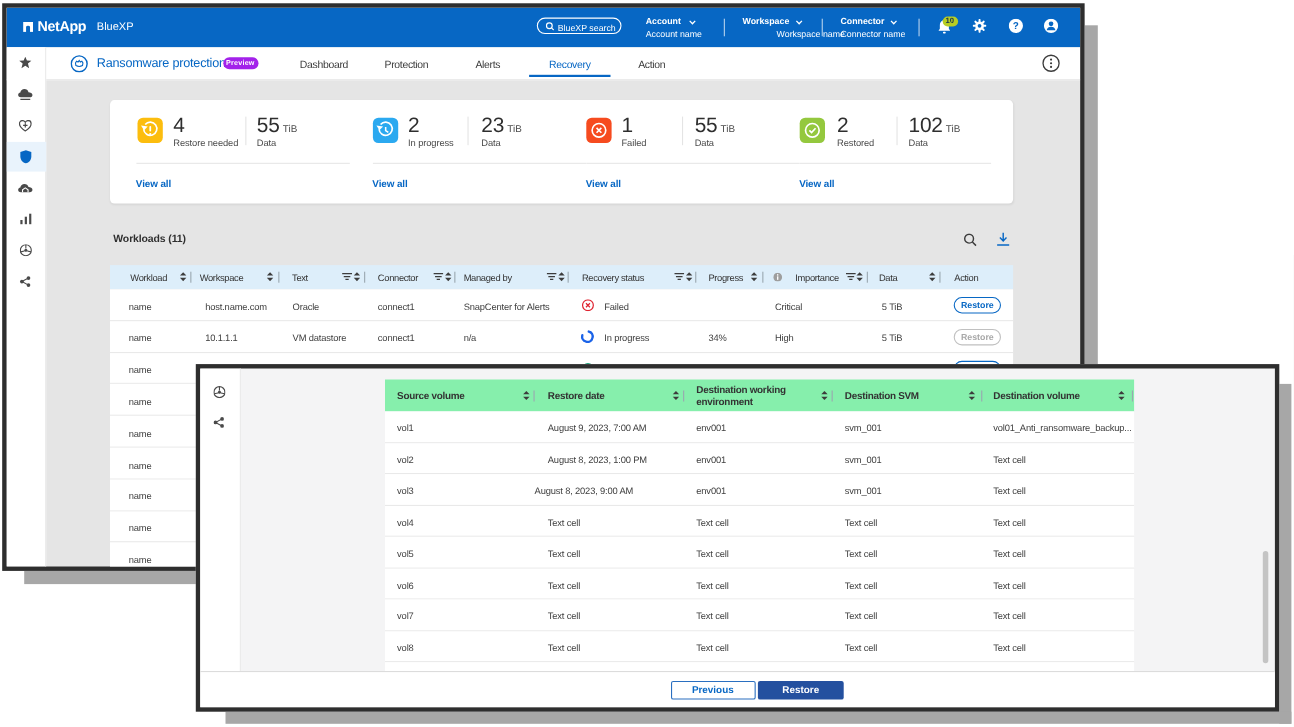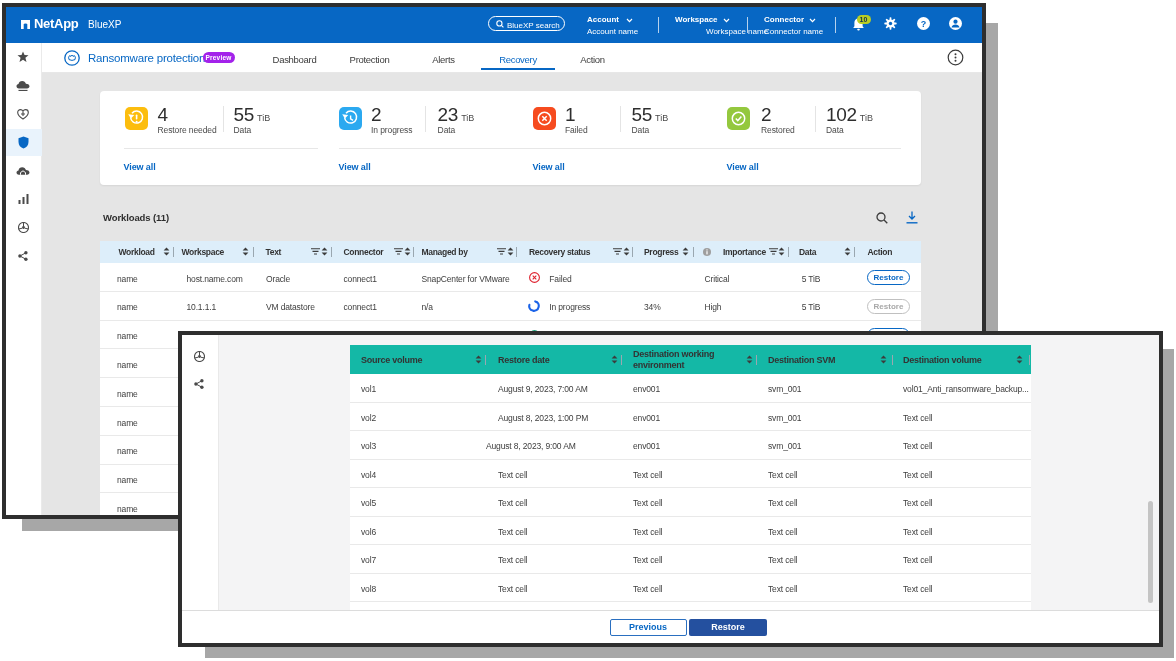--- a/index.html
+++ b/index.html
@@ -16,26 +16,26 @@
 .tab{position:absolute;top:10.5px;transform:translateX(-50%);font-size:9.5px;color:#3c3c3c;white-space:nowrap;letter-spacing:-.3px}
 .card{position:absolute;left:94px;top:84px;width:821px;height:94px;background:#fff;border-radius:4px;box-shadow:0 1px 2px rgba(0,0,0,.07)}
 .big{font-size:19px;color:#2e2e2e;letter-spacing:-.3px}
 .unit{font-size:9px;color:#4a4a4a;margin-left:3px}
 .slab{position:absolute;font-size:8.5px;color:#4a4a4a;white-space:nowrap;letter-spacing:-.1px}
 .sdiv{position:absolute;width:1px;height:26px;top:99px;background:#e4e4e4}
 .shr{position:absolute;height:1px;top:140.5px;background:#e7e7e7}
 .viewall{position:absolute;top:154.5px;font-size:9px;font-weight:bold;color:#0767c4;letter-spacing:-.1px}
 .sicon{position:absolute;width:23px;height:23px;top:100px;border-radius:5px}
 .thead{position:absolute;left:94px;top:234px;width:821px;height:22px;background:#ddeefa}
-.hlab{position:absolute;font-size:8.5px;font-weight:bold;color:#333;top:6px;white-space:nowrap;letter-spacing:-.3px}
+.hlab{position:absolute;font-size:8.5px;font-weight:normal;color:#333;top:6px;white-space:nowrap;letter-spacing:-.3px}
 .row{position:absolute;left:94px;width:821px;height:28.8px;background:#fff;border-bottom:1px solid #e9e9e9}
 .cell{position:absolute;top:10.5px;font-size:8.5px;color:#404040;white-space:nowrap;letter-spacing:-.15px}
 .rbtn{position:absolute;left:767px;top:7px;width:43px;height:15px;border:1px solid #0767c4;border-radius:8px;color:#0767c4;font-size:8px;font-weight:bold;text-align:center;line-height:13px}
 .rbtn.dis{border-color:#c0c0c0;color:#a8a8a8}
-.fhead{position:absolute;left:168px;top:10px;width:681px;height:29px;background:#14b8a6}
+.fhead{position:absolute;left:168px;top:10px;width:681px;height:29px;background:#86efac}
 .fhlab{position:absolute;font-size:9px;font-weight:bold;color:#333;white-space:nowrap;letter-spacing:-.25px}
 .frow{position:absolute;left:168px;width:681px;height:28.5px;background:#fff;border-bottom:1px solid #e9e9e9}
 .fcell{position:absolute;top:10px;font-size:8.5px;color:#404040;white-space:nowrap;letter-spacing:-.15px}
 </style>
 </head>
 <body>
 <div class="abs" style="left:986px;top:23px;width:12px;height:507px;background:#a7a7a7"></div>
 <div class="abs" style="left:22px;top:519px;width:976px;height:11.5px;background:#a7a7a7"></div>
 <div class="abs" style="left:1163px;top:349px;width:11px;height:309px;background:#a7a7a7"></div>
 <div class="abs" style="left:205px;top:647px;width:969px;height:11px;background:#a7a7a7"></div>
@@ -299,21 +299,21 @@
       <div class="pipe" style="left:532.0px;top:6px"></div>
       <div class="pipe" style="left:593.2px;top:6px"></div>
       <div class="pipe" style="left:687.8px;top:6px"></div>
       <div class="pipe" style="left:754.4px;top:6px"></div>
     </div>
   <div class="row" style="top:256.0px">
       <div class="cell" style="left:17px">name</div>
       <div class="cell" style="left:86.5px">host.name.com</div>
       <div class="cell" style="left:166px">Oracle</div>
       <div class="cell" style="left:243.5px">connect1</div>
-      <div class="cell" style="left:321.5px">SnapCenter for VMware</div>
+      <div class="cell" style="left:321.5px">SnapCenter for Alerts</div>
       <svg class="abs" style="left:428.8px;top:9px" width="11" height="11" viewBox="0 0 11 11">
         <circle cx="5.5" cy="5.5" r="4.9" fill="none" stroke="#df2330" stroke-width="1.1"></circle>
         <path d="M3.7 3.7 L7.3 7.3 M7.3 3.7 L3.7 7.3" stroke="#df2330" stroke-width="1.1"></path>
       </svg>
       <div class="cell" style="left:449.3px">Failed</div>
       <div class="cell" style="left:604.5px">Critical</div>
       <div class="cell" style="left:701.7px">5 TiB</div>
       <div class="rbtn">Restore</div>
     </div>
   <div class="row" style="top:284.8px">

